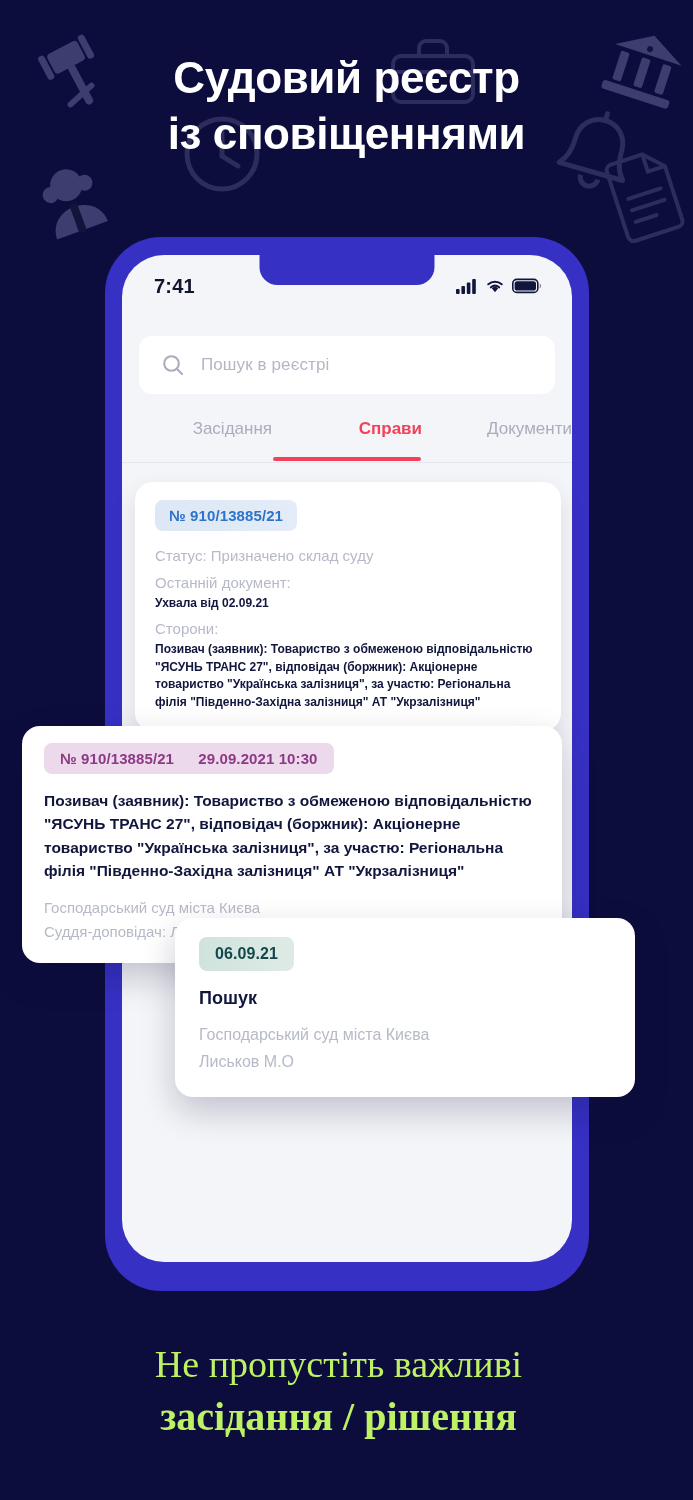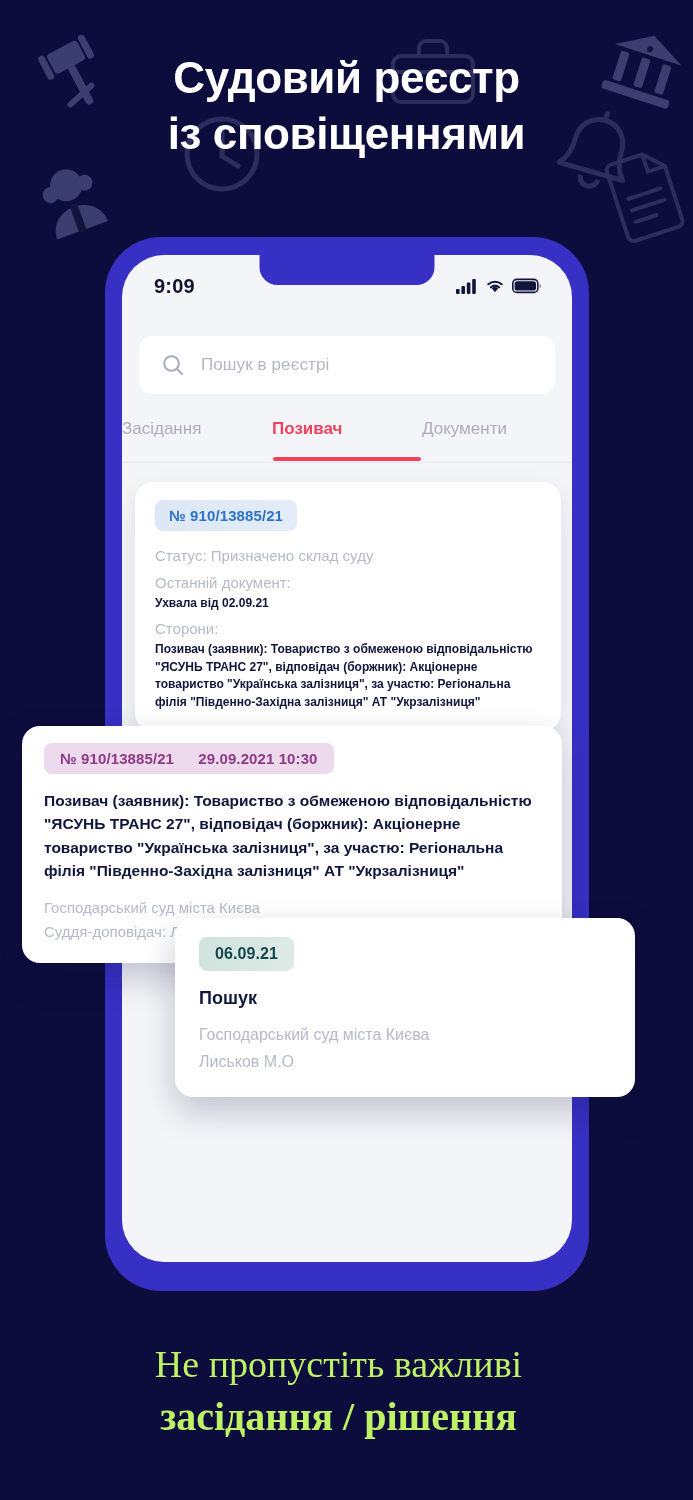--- a/index.html
+++ b/index.html
@@ -95,21 +95,21 @@
   .tabs {
     position:absolute;
     left:0; top:158px; right:0;
     height:50px;
     display:flex;
     align-items:flex-start;
     z-index:5;
     border-bottom:1px solid #e6e8ef;
   }
   .tab {
-    flex:1; text-align:left;
+    flex:1; text-align:right;
     font-size:17px;
     color:#a9adbd;
     position:relative;
     padding-top:6px;
     padding-bottom:22px;
   }
   .tab.active { color:#f2415a; font-weight:bold; }
   .tab.active::after {
     content:"";
     position:absolute;
@@ -301,21 +301,21 @@
   <span>Судовий реєстр</span>
   <span class="l2">із сповіщеннями</span>
 </div>
 
 <div class="phone-frame"></div>
 
 <div class="phone-screen">
   <div class="notch"></div>
 
   <div class="status-bar">
-    <span class="status-time">9:09</span>
+    <span class="status-time">7:41</span>
     <span class="status-icons">
       <svg width="22" height="16" viewBox="0 0 22 16">
         <rect x="0" y="11" width="3.6" height="5" rx="1" fill="#11163d"></rect>
         <rect x="5.4" y="8" width="3.6" height="8" rx="1" fill="#11163d"></rect>
         <rect x="10.8" y="4.5" width="3.6" height="11.5" rx="1" fill="#11163d"></rect>
         <rect x="16.2" y="1" width="3.6" height="15" rx="1" fill="#11163d"></rect>
       </svg>
       <svg width="20" height="16" viewBox="0 0 20 16">
         <path d="M10 14.2l3.2-4a4.1 4.1 0 00-6.4 0z" fill="#11163d"></path>
         <path d="M3.3 6.2a10.4 10.4 0 0113.4 0" stroke="#11163d" stroke-width="2.1" fill="none" stroke-linecap="round"></path>
@@ -332,21 +332,21 @@
   <div class="search-box">
     <svg width="24" height="24" viewBox="0 0 24 24" fill="none">
       <circle cx="10.5" cy="10.5" r="7.3" stroke="#a9adbd" stroke-width="2.1"></circle>
       <path d="M16 16l5 5" stroke="#a9adbd" stroke-width="2.1" stroke-linecap="round"></path>
     </svg>
     <span class="search-placeholder">Пошук в реєстрі</span>
   </div>
 
   <div class="tabs">
     <div class="tab">Засідання</div>
-    <div class="tab active">Позивач</div>
+    <div class="tab active">Справи</div>
     <div class="tab">Документи</div>
   </div>
 </div>
 
 <div class="card card-case">
   <span class="badge badge-blue">№ 910/13885/21</span>
   <div class="muted row-status">Статус: Призначено склад суду</div>
   <div class="muted row-lastdoc">Останній документ:</div>
   <div class="strong-dark row-lastdoc-val">Ухвала від 02.09.21</div>
   <div class="muted row-parties-label">Сторони:</div>

